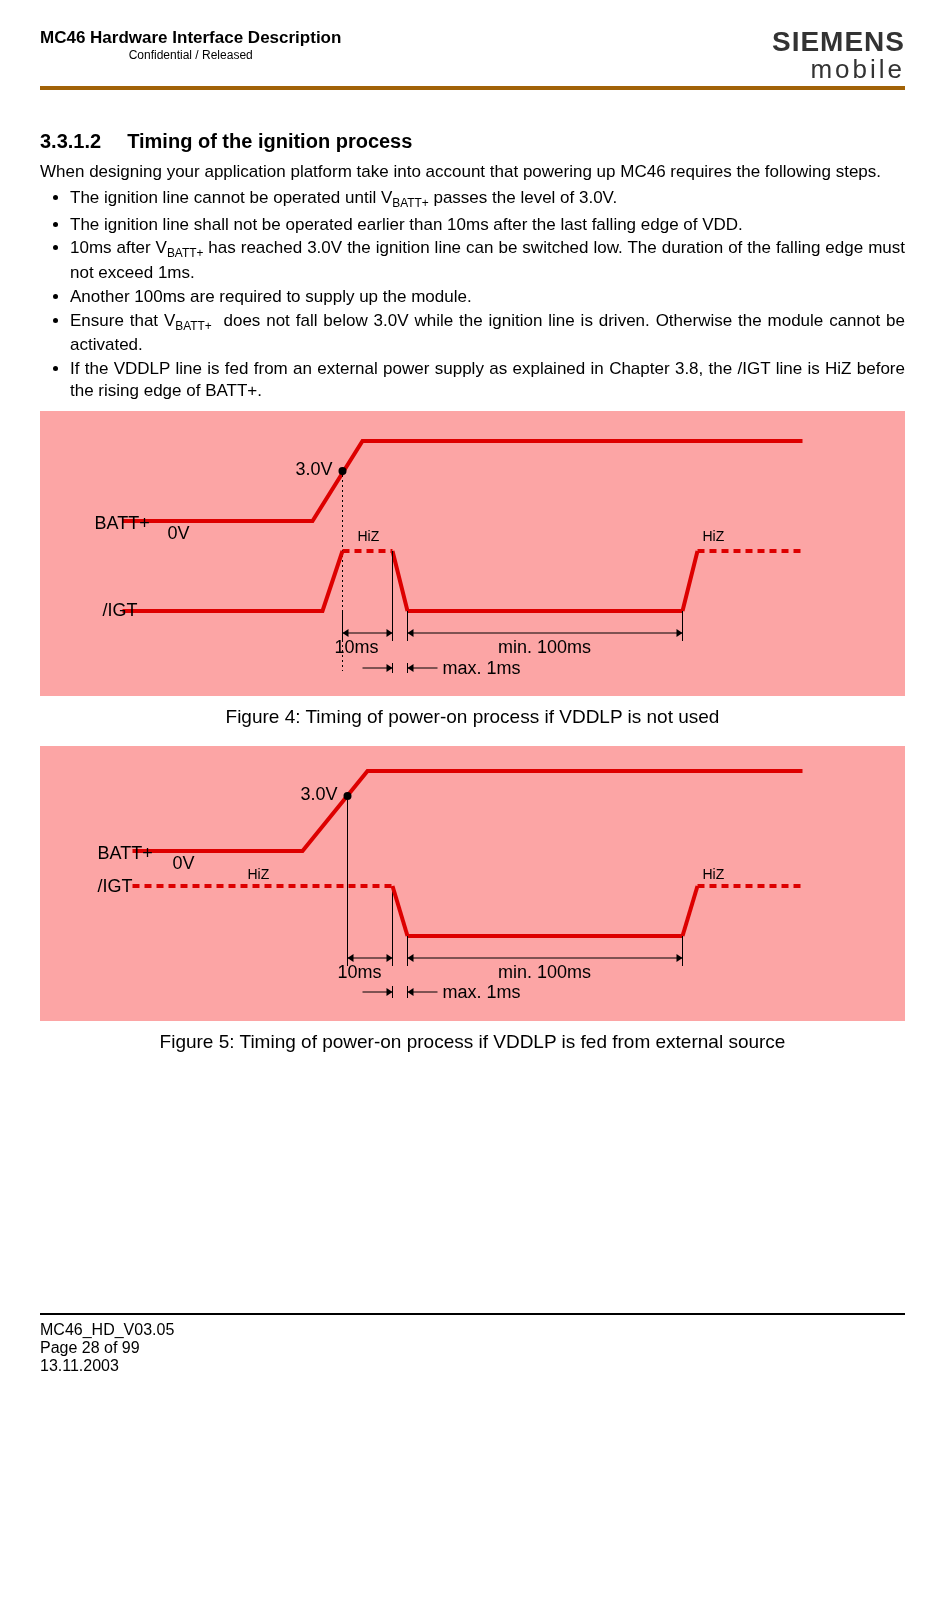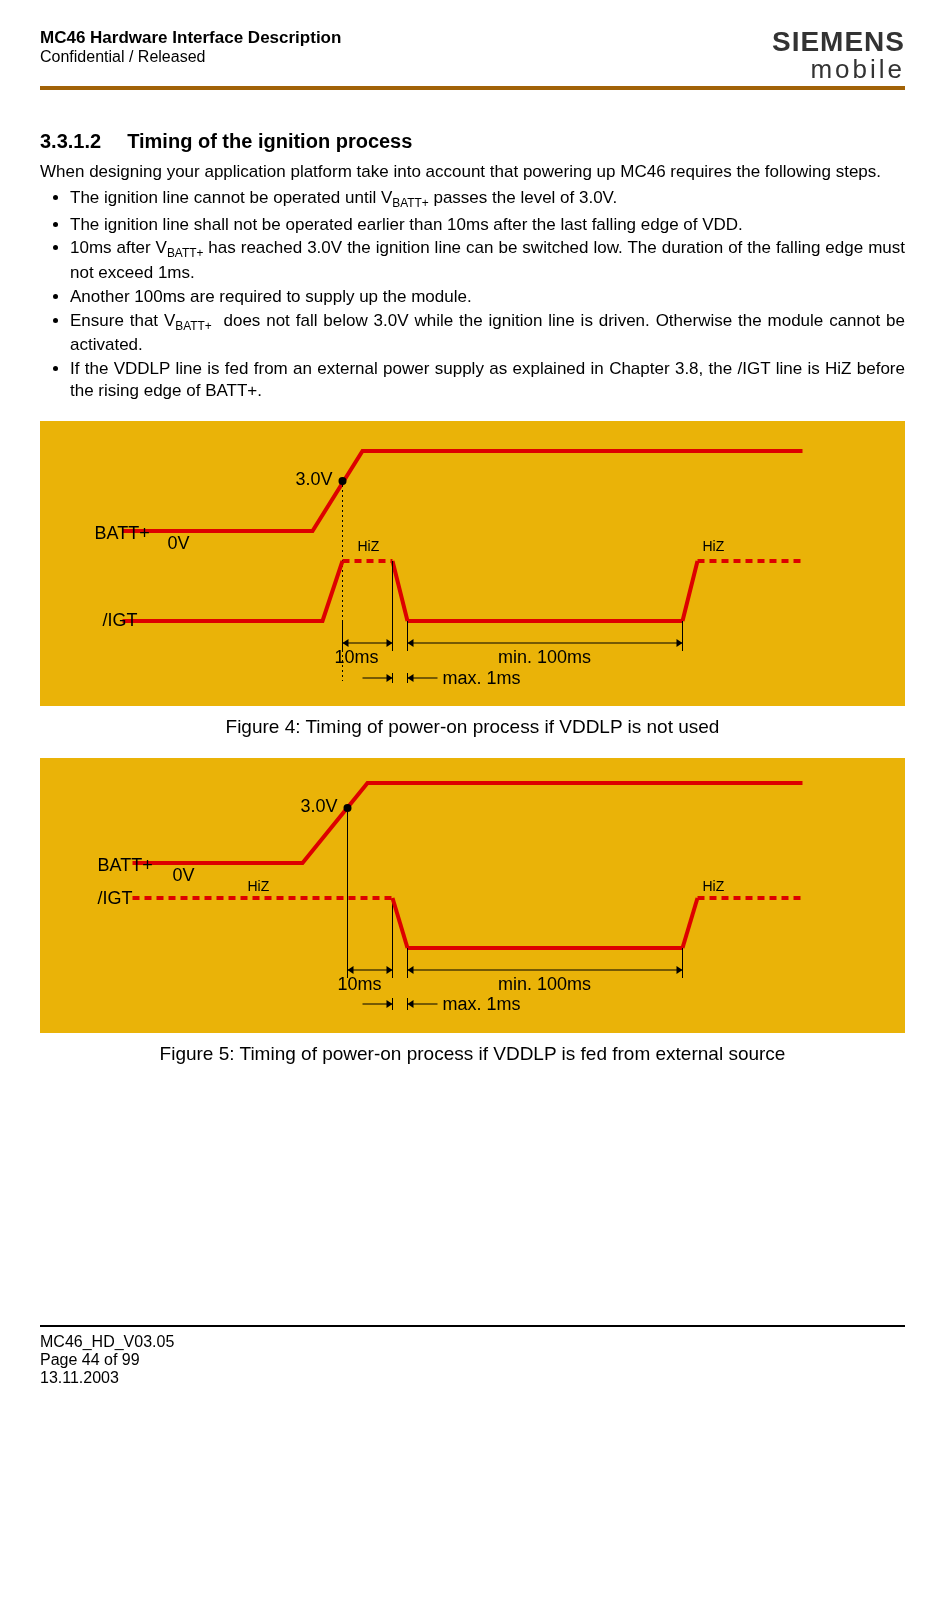--- a/index.html
+++ b/index.html
@@ -18,21 +18,22 @@
   display: flex;
   justify-content: space-between;
   align-items: flex-start;
   border-bottom: 4px solid #a16207;
   padding-bottom: 4px;
 }
 .header-left .title-line {
   font-weight: bold;
 }
 .header-left .conf-line {
-  font-size: 16px;
+  font-size: 12px;
+  text-align: center;
 }
 .logo {
   text-align: right;
   line-height: 1;
 }
 .logo .siemens {
   font-family: Arial, sans-serif;
   font-size: 28px;
   font-weight: bold;
   letter-spacing: 1px;
@@ -67,23 +68,23 @@
 }
 ul.bullets li {
   margin-bottom: 2px;
   line-height: 1.28;
   text-align: justify;
 }
 sub {
   font-size: 0.7em;
 }
 .diagram-wrap {
-  background: #eab308;
+  background: #fca5a5;
   width: 100%;
-  margin-top: 20px;
+  margin-top: 10px;
 }
 .caption {
   text-align: center;
   font-size: 19px;
   margin: 10px 0 18px 0;
 }
 .footer {
   border-top: 2px solid #000;
   margin-top: 260px;
   padding-top: 6px;
@@ -225,17 +226,17 @@
         <path d="M365 246 l6 -4 v8 z" fill="#000"></path>
         <text x="400" y="252" font-size="18">max. 1ms</text>
       </svg>
     </div>
     <div class="caption">Figure 5: Timing of power-on process if VDDLP is fed from external source</div>
 
   </div>
 
   <div class="footer">
     <span>MC46_HD_V03.05</span>
-    <span>Page 44 of 99</span>
+    <span>Page 28 of 99</span>
     <span>13.11.2003</span>
   </div>
 
 </div>
 
 </body></html>

